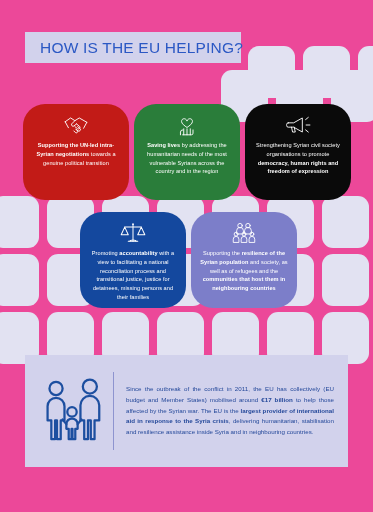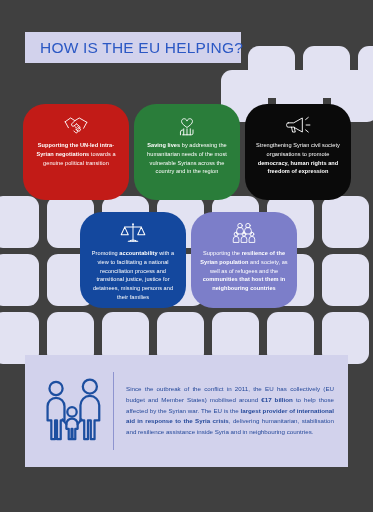--- a/index.html
+++ b/index.html
@@ -9,21 +9,21 @@
     height: 512px;
     overflow: hidden;
     background: #f2f2fa;
     font-family: "Liberation Sans", sans-serif;
     position: relative;
   }
 
   #page {
     position: absolute;
     inset: 0;
-    background: #404040;
+    background: #ec4899;
     overflow: hidden;
   }
 
   
   .bg-grid {
     position: absolute;
     inset: 0;
     pointer-events: none;
     z-index: 0;
   }

